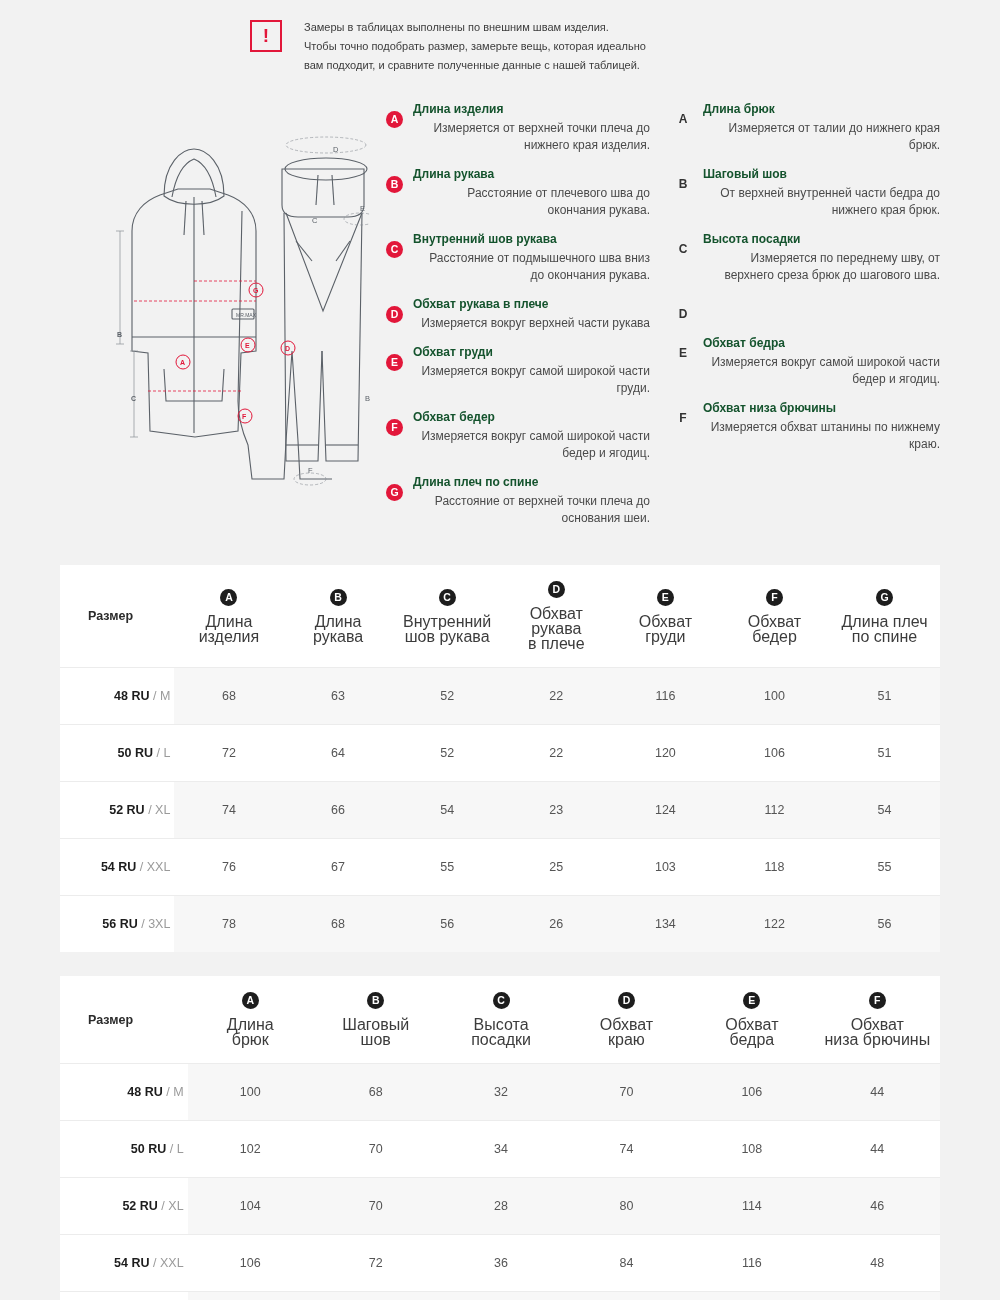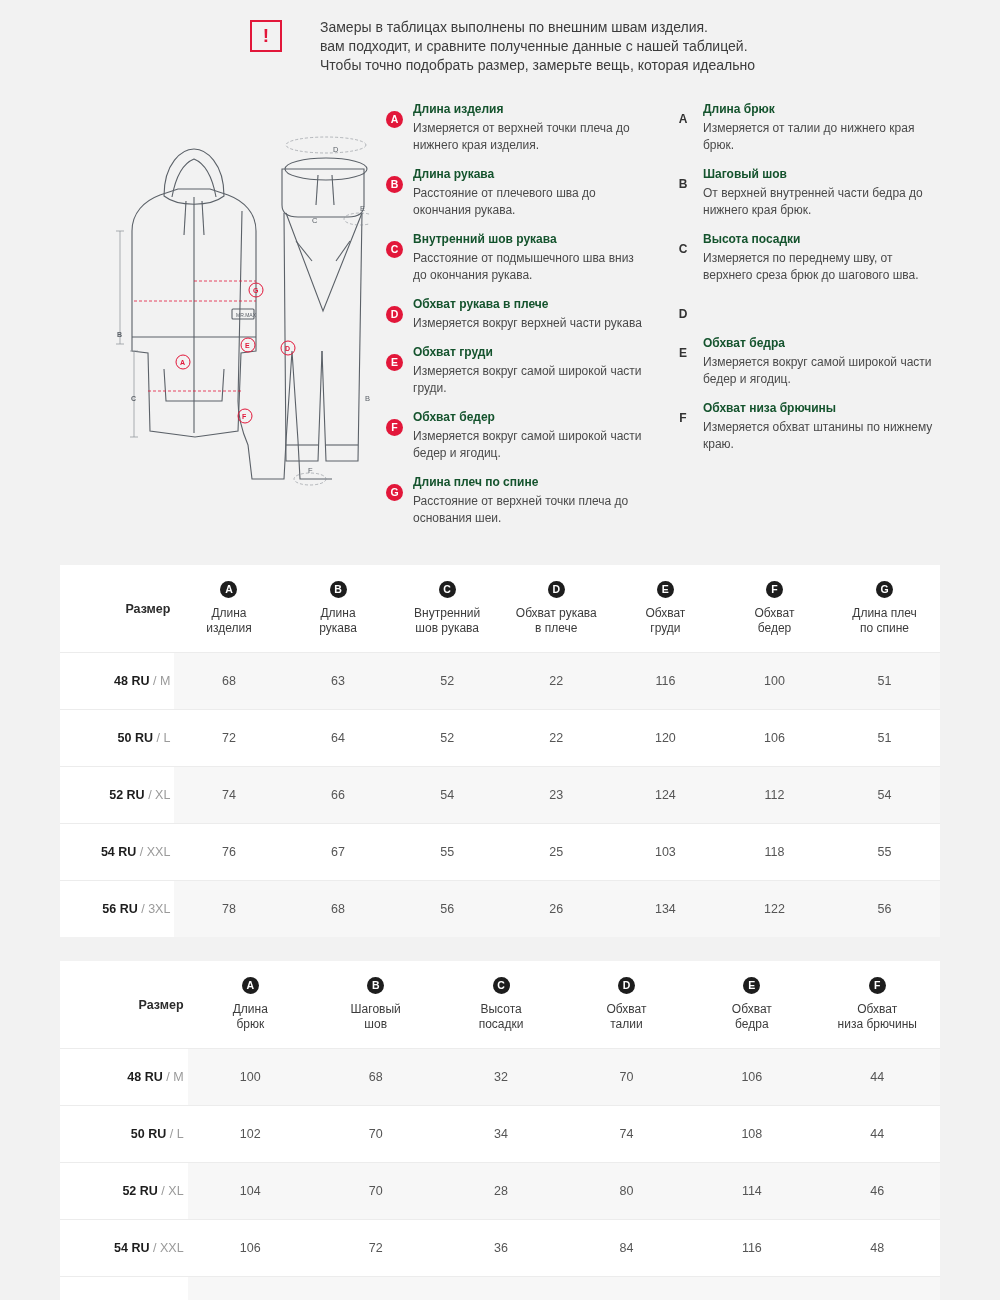--- a/index.html
+++ b/index.html
@@ -30,24 +30,23 @@
     color: #e2173a;
     font-size: 19px;
     font-weight: bold;
     line-height: 28px;
     text-align: center;
     flex: 0 0 auto;
     margin-right: 22px;
     margin-top: 2px;
   }
   .notice-text {
-    font-size: 14px;
+    font-size: 11px;
     line-height: 19px;
     color: #3c3c3c;
-    margin-left: 16px;
   }
 
   
   .info-block {
     display: flex;
     padding: 8px 60px 26px 60px;
     background: #f2f2f2;
   }
   .figure {
     width: 310px;
@@ -94,20 +93,21 @@
     font-size: 12px;
     font-weight: bold;
     color: #14532d;
     margin-bottom: 2px;
     line-height: 17px;
   }
   .legend-desc {
     font-size: 12px;
     color: #4a4a4a;
     line-height: 17px;
+    text-align: right;
   }
 
   
   .table-wrap {
     margin: 0 60px 24px 60px;
     background: #fff;
   }
   table {
     width: 100%;
     border-collapse: collapse;
@@ -116,39 +116,39 @@
   thead th {
     background: #fff;
     font-weight: bold;
     font-size: 12.5px;
     color: #2b2b2b;
     padding: 16px 4px 16px 4px;
     text-align: center;
     vertical-align: middle;
   }
   thead th.size-col {
-    text-align: right;
+    text-align: left;
     padding-left: 28px;
   }
   .hdr-badge {
     display: block;
     width: 17px;
     height: 17px;
     border-radius: 50%;
     background: #1d1d1d;
     color: #fff;
     font-size: 10.5px;
     font-weight: bold;
     line-height: 17px;
     text-align: center;
     margin: 0 auto 8px auto;
   }
   .hdr-label {
     display: block;
-    font-size: 12px;
+    font-size: 16px;
     font-weight: normal;
     color: #3c3c3c;
     line-height: 15px;
   }
   tbody td {
     font-size: 12.5px;
     color: #555;
     text-align: center;
     padding: 21px 4px;
     border-top: 1px solid #ececec;
@@ -164,22 +164,22 @@
   tbody tr:nth-child(even) td { background: #ffffff; }
   tbody tr td.size-col { background: #ffffff !important; }
 </style>
 </head>
 <body>
 
 <div class="notice">
   <div class="notice-icon">!</div>
   <div class="notice-text">
     <div>Замеры в таблицах выполнены по внешним швам изделия.</div>
+    <div>Чтобы точно подобрать размер, замерьте вещь, которая идеально</div>
     <div>вам подходит, и сравните полученные данные с нашей таблицей.</div>
-    <div>Чтобы точно подобрать размер, замерьте вещь, которая идеально</div>
   </div>
 </div>
 
 <div class="info-block">
 
   <div class="figure">
     <svg width="310" height="390" viewBox="0 0 310 390">
       <g fill="none" stroke="#5b6168" stroke-width="1.1">
 
         <path d="M72 130 L72 250 L88 252 L90 330 L135 336 L178 330 L181 252 L196 250 L196 130
@@ -507,21 +507,21 @@
           <span class="hdr-label">шов</span>
         </th>
         <th>
           <span class="hdr-badge">C</span>
           <span class="hdr-label">Высота</span>
           <span class="hdr-label">посадки</span>
         </th>
         <th>
           <span class="hdr-badge">D</span>
           <span class="hdr-label">Обхват</span>
-          <span class="hdr-label">талии</span>
+          <span class="hdr-label">краю</span>
         </th>
         <th>
           <span class="hdr-badge">E</span>
           <span class="hdr-label">Обхват</span>
           <span class="hdr-label">бедра</span>
         </th>
         <th>
           <span class="hdr-badge">F</span>
           <span class="hdr-label">Обхват</span>
           <span class="hdr-label">низа брючины</span>

